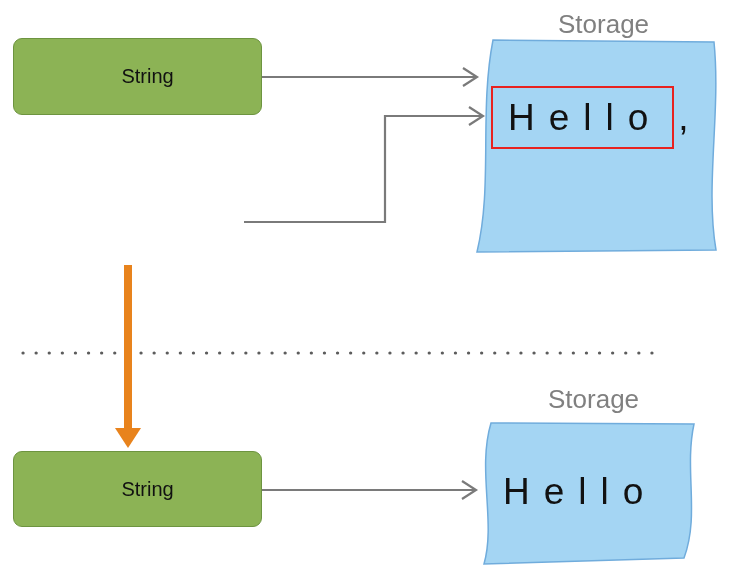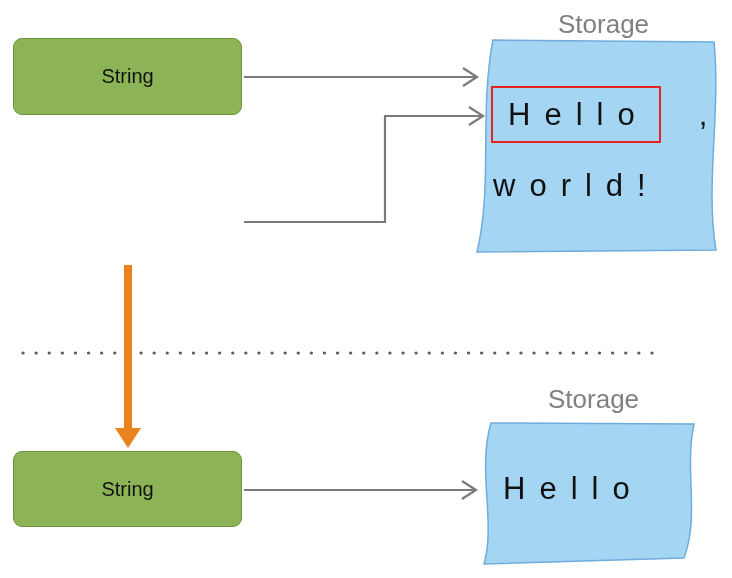--- a/index.html
+++ b/index.html
@@ -17,44 +17,44 @@
     position: absolute;
     left: 13px;
     width: 227px;
     border-radius: 9px;
     display: flex;
     align-items: center;
     justify-content: center;
     font-size: 20px;
     color: #111111;
     box-sizing: content-box;
+    padding-left: 20px;
   }
   .string-box  { background: #8cb355; border: 1.5px solid #6d9440; }
   .substring-box { background: #cadf87; border: 1.5px solid #9cbf5c; }
   #string-top    { top: 38px;  height: 75px; }
   #substring-box { top: 188px; height: 73px; }
   #string-bottom { top: 451px; height: 74px; }
 
   .storage-label {
     position: absolute;
     color: #808080;
     font-size: 26px;
     line-height: 1;
   }
   #storage-label-top    { left: 558px; top: 11px; }
   #storage-label-bottom { left: 548px; top: 386px; }
 
   .storage-text {
     position: absolute;
     color: #111111;
-    font-size: 31px;
+    font-size: 37px;
     letter-spacing: 14px;
     line-height: 1;
     white-space: nowrap;
-    gap: 34px;
   }
   #storage-top-line1 {
     left: 491px;
     top: 86px;
     display: flex;
     align-items: baseline;
   }
   .red-highlight-box {
     border: 2.5px solid #e8221f;
     padding: 11px 10px 11px 15px;
@@ -112,17 +112,16 @@
 
   <div id="storage-label-top" class="storage-label">Storage</div>
 
   <div id="storage-label-bottom" class="storage-label">Storage</div>
 
   <div id="storage-top-line1" class="storage-text">
     <span class="red-highlight-box">Hello</span>
     <span class="comma">,</span>
   </div>
 
-  <div id="storage-top-line2" class="storage-text">world!</div>
 
   <div id="storage-bottom-text" class="storage-text">Hello</div>
 
 </div>
 
 </body></html>

